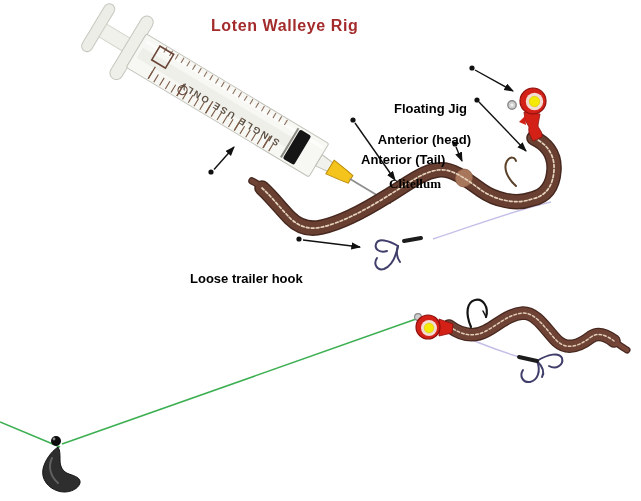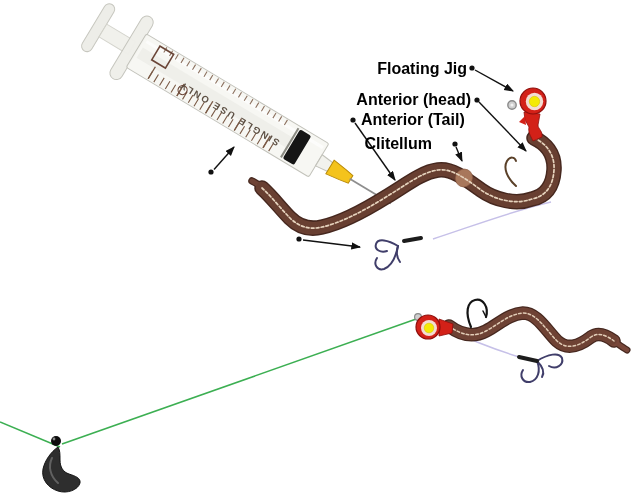--- a/index.html
+++ b/index.html
@@ -1,20 +1,20 @@
 <!DOCTYPE html>
 <html><head>
 <meta charset="utf-8">
 <style>
   html,body{margin:0;padding:0;background:#ffffff;}
   #stage{position:relative;width:641px;height:501px;background:#ffffff;overflow:hidden;
          font-family:"Liberation Sans","DejaVu Sans",sans-serif;}
   #art{position:absolute;left:0;top:0;z-index:1;}
-  .lbl{position:absolute;z-index:2;font-weight:bold;font-size:16px;color:#000;
-       white-space:nowrap;letter-spacing:0px;line-height:13px;}
+  .lbl{position:absolute;z-index:2;font-weight:bold;font-size:13px;color:#000;
+       white-space:nowrap;letter-spacing:0px;line-height:13px;margin-top:40px;}
   .title{position:absolute;z-index:2;left:211px;top:17px;font-weight:bold;font-size:16px;
          color:#a32b2b;white-space:nowrap;letter-spacing:0.6px;}
 </style>
 </head>
 <body>
 
 <div id="stage">
 
 <svg id="art" width="641" height="501" viewBox="0 0 641 501">
   <defs>
@@ -123,17 +123,19 @@
 
   <g>
     <circle cx="418" cy="317" r="3.4" fill="#cfcfcf" stroke="#8a8a8a" stroke-width="1.2"></circle>
     <path d="M439,319 L453,324 L452,333 L439,336 Z" fill="#d32118" stroke="#8e0f0c" stroke-width="0.8"></path>
     <circle cx="428" cy="327" r="12" fill="#d32118" stroke="#8e0f0c" stroke-width="1.2"></circle>
     <circle cx="429" cy="328" r="8" fill="#f3ddd2"></circle>
     <circle cx="429" cy="328" r="4.8" fill="#f4ea05" stroke="#d8c400" stroke-width="0.6"></circle>
   </g>
 </svg>
 
+  <div class="title">Loten Walleye Rig</div>
   <div class="lbl" style="right:174px;top:62px;">Floating Jig</div>
   <div class="lbl" style="right:170px;top:93px;text-align:center;">Anterior (head)</div>
   <div class="lbl" style="left:361px;top:113px;">Anterior (Tail)</div>
-  <div class="lbl" style="right:209px;top:137px;">Clitellum</div>
+  <div class="lbl" style="right:200px;top:137px;font-family:Liberation Serif, serif;">Clitellum</div>
+  <div class="lbl" style="left:190px;top:232px;">Loose trailer hook</div>
 </div>
 
 </body></html>

